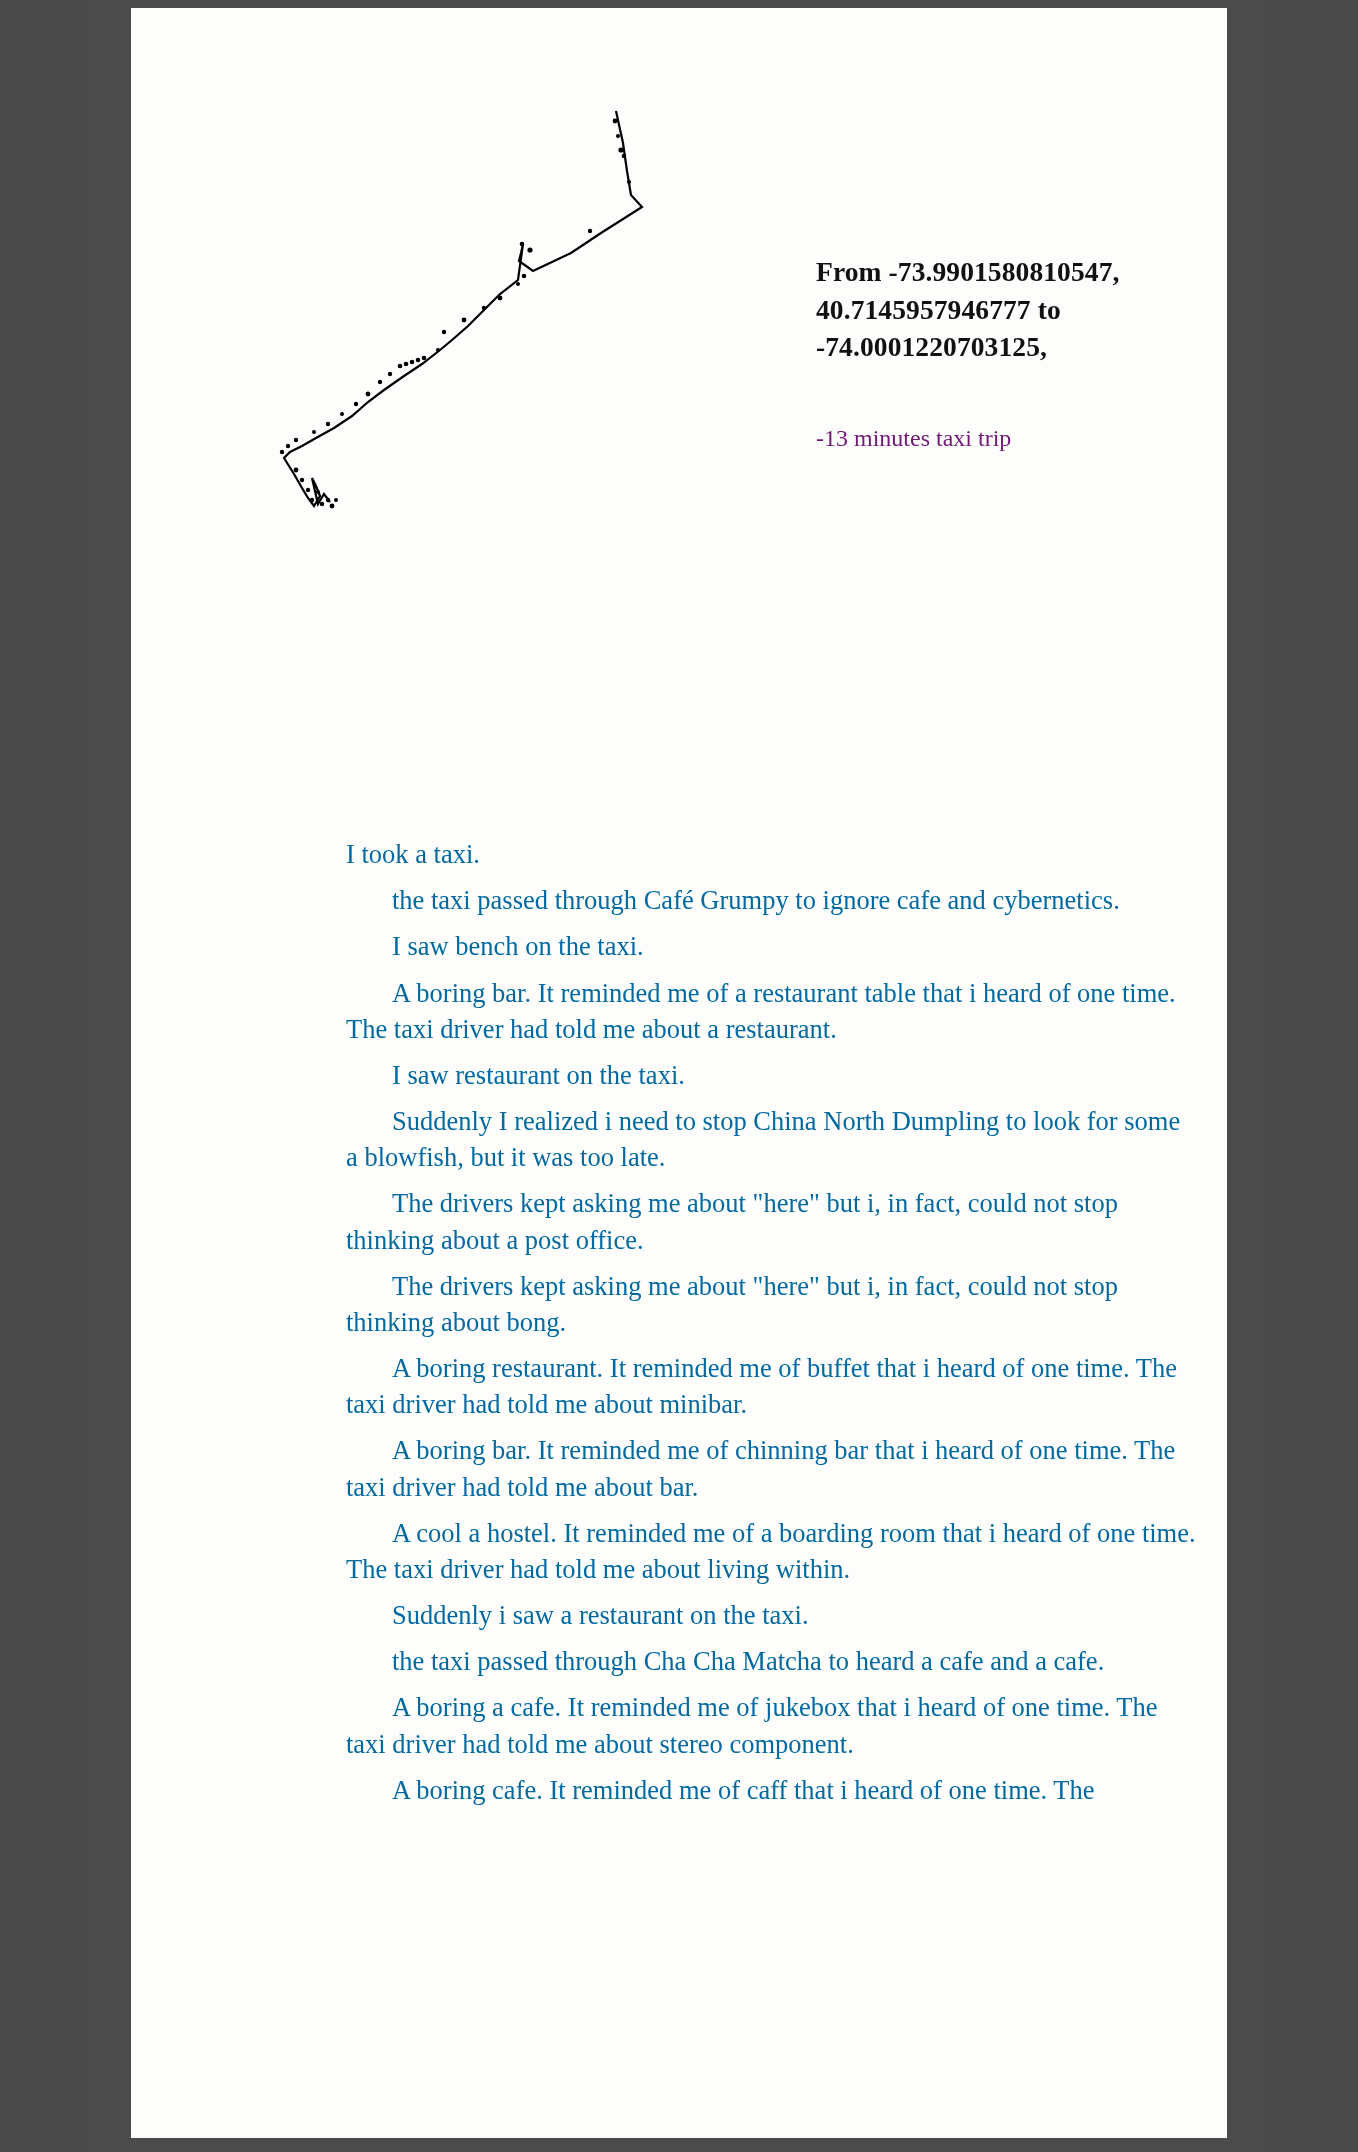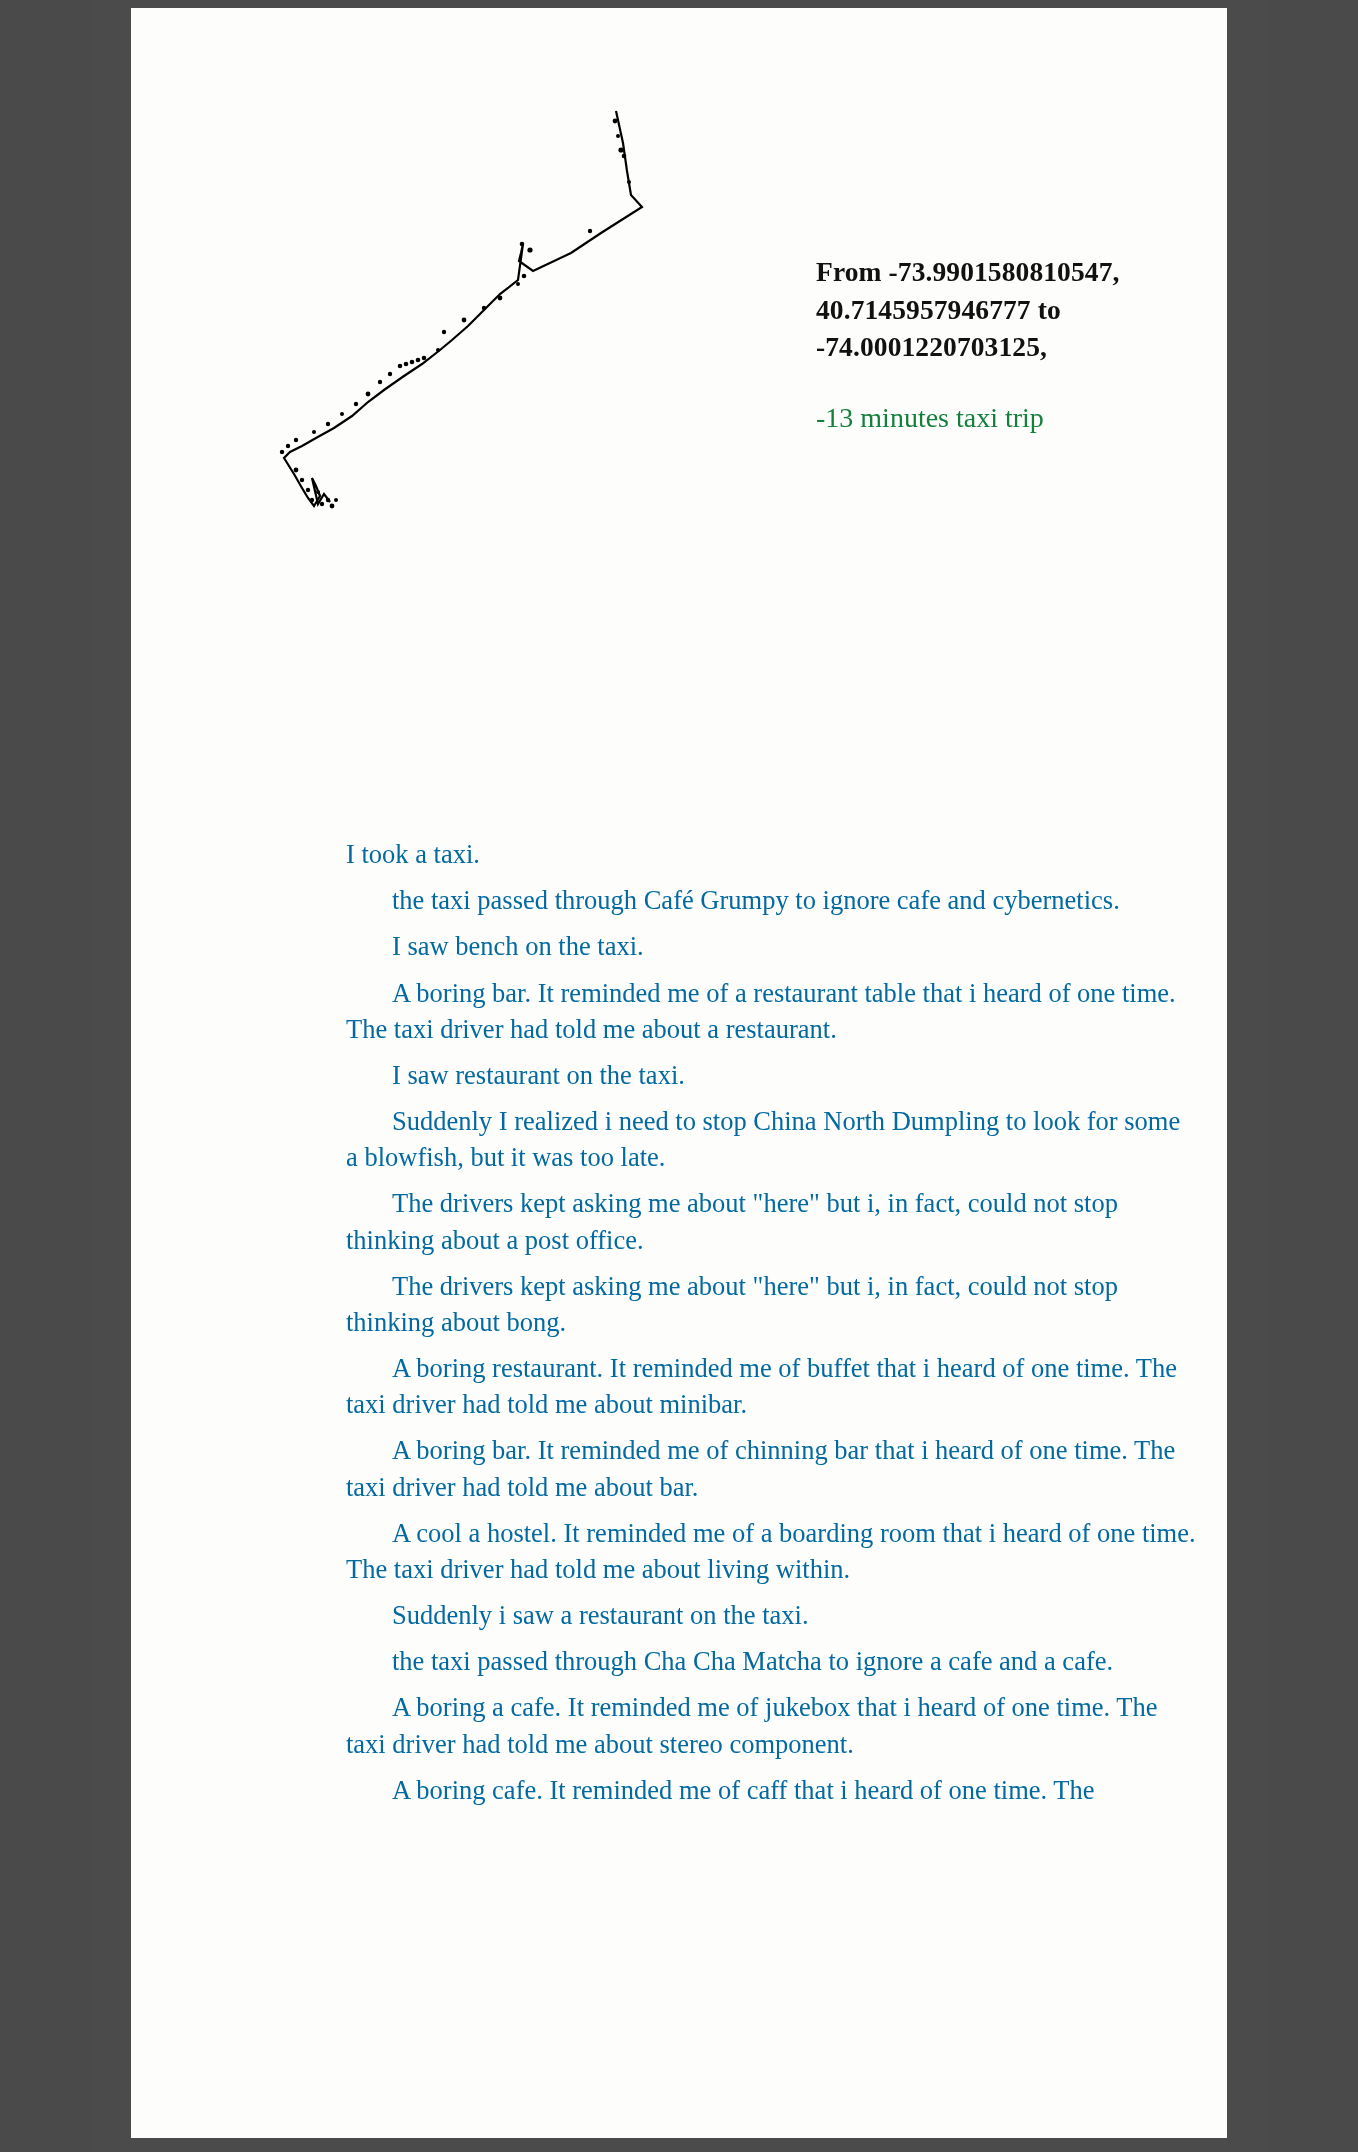--- a/index.html
+++ b/index.html
@@ -60,24 +60,24 @@
     width: 400px;
   }
   .trip-coords {
     font-weight: bold;
     font-size: 27.5px;
     line-height: 1.37;
     color: #111;
     letter-spacing: 0.1px;
   }
   .trip-duration {
-    margin-top: 33px;
-    font-size: 28px;
+    margin-top: 56px;
+    font-size: 24px;
     line-height: 1.35;
-    color: #15803d;
+    color: #701a75;
     font-weight: normal;
   }
 
   
   .prose {
     position: absolute;
     left: 205px;
     top: 818px;
     width: 870px;
   }
@@ -167,19 +167,19 @@
         <p>I saw bench on the taxi.</p>
         <p>A boring bar. It reminded me of a restaurant table that i heard of one time. The taxi driver had told me about a restaurant.</p>
         <p>I saw restaurant on the taxi.</p>
         <p>Suddenly I realized i need to stop China North Dumpling to look for some a blowfish, but it was too late.</p>
         <p>The drivers kept asking me about "here" but i, in fact, could not stop thinking about a post office.</p>
         <p>The drivers kept asking me about "here" but i, in fact, could not stop thinking about bong.</p>
         <p>A boring restaurant. It reminded me of buffet that i heard of one time. The taxi driver had told me about minibar.</p>
         <p>A boring bar. It reminded me of chinning bar that i heard of one time. The taxi driver had told me about bar.</p>
         <p>A cool a hostel. It reminded me of a boarding room that i heard of one time. The taxi driver had told me about living within.</p>
         <p>Suddenly i saw a restaurant on the taxi.</p>
-        <p>the taxi passed through Cha Cha Matcha to ignore a cafe and a cafe.</p>
+        <p>the taxi passed through Cha Cha Matcha to heard a cafe and a cafe.</p>
         <p>A boring a cafe. It reminded me of jukebox that i heard of one time. The taxi driver had told me about stereo component.</p>
         <p>A boring cafe. It reminded me of caff that i heard of one time. The</p>
       </div>
 
   </div>
 </div>
 
 </body></html>

